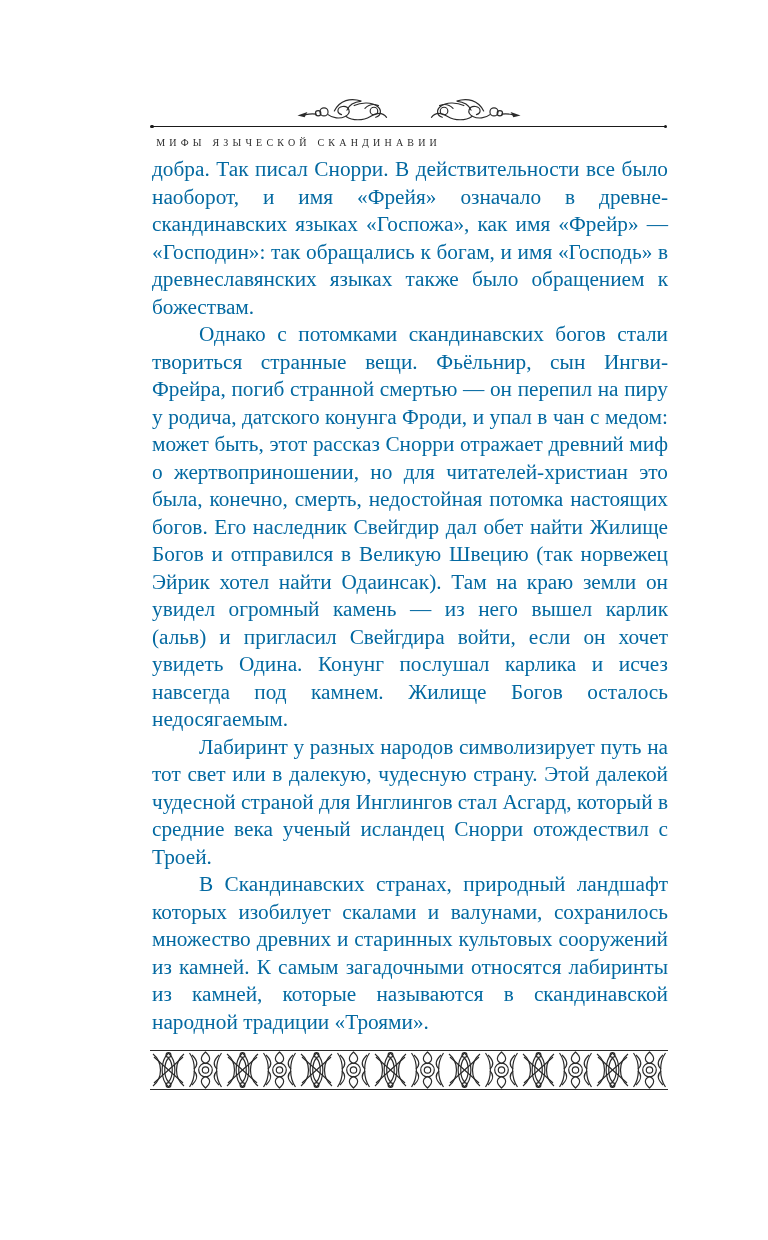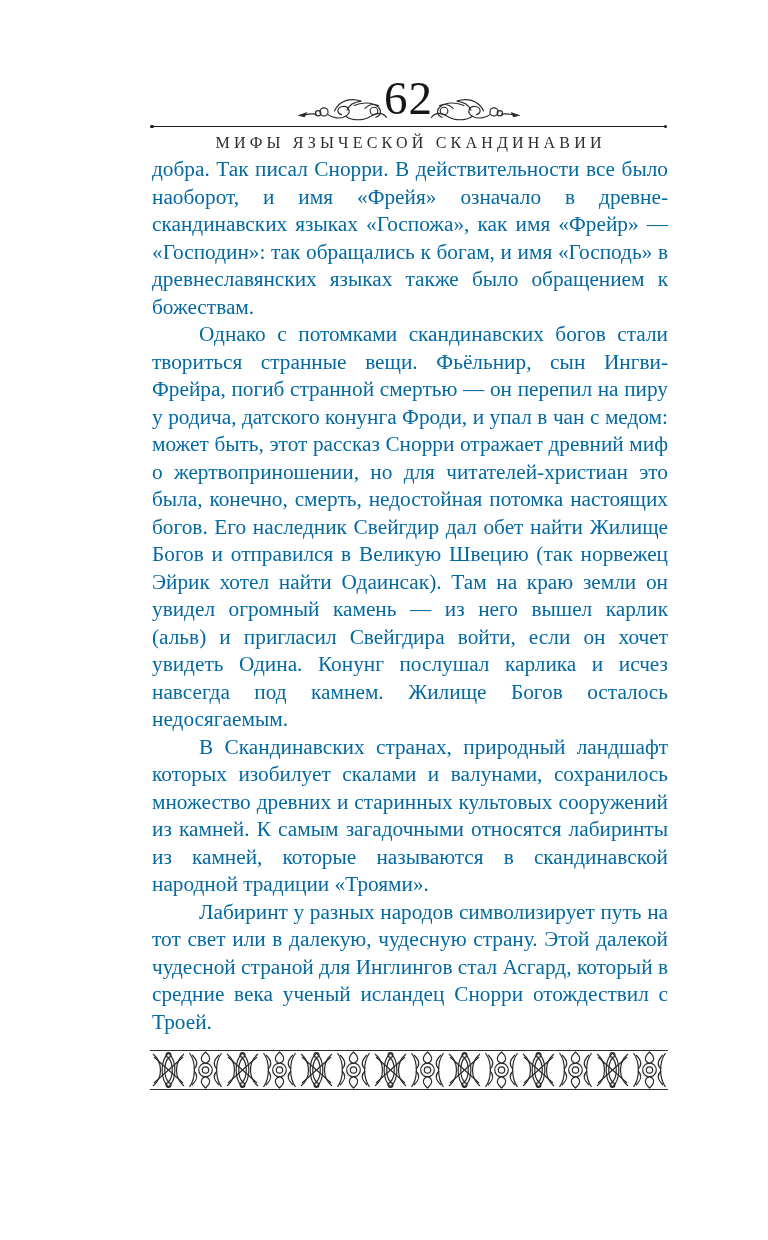--- a/index.html
+++ b/index.html
@@ -28,22 +28,21 @@
     border-top:1.5px solid #1a1a1a;
   }
   .rule::before,.rule::after{
     content:"";position:absolute;top:-2.5px;width:3.5px;height:3.5px;
     background:#1a1a1a;border-radius:50%;
   }
   .rule::before{left:-2px}
   .rule::after{right:-2px}
   .running-header{
     position:absolute;top:135px;left:152px;width:513px;
-    text-align:center;
-    font-size:16px;line-height:16px;
+    font-size:10px;line-height:16px;
     letter-spacing:4.2px;text-indent:4.2px;
     color:#2d2d2d;white-space:nowrap;
   }
 
   
   .body-text{
     position:absolute;top:156px;left:152px;width:516px;
     font-size:21.3px;line-height:27.5px;
     text-align:justify;
     color:#0369a1;
@@ -101,37 +100,36 @@
 </svg>
 
 <div class="page">
 
   <div class="flourish left">
     <svg viewBox="0 0 105 40">
         <use href="#flourish"></use>
       </svg>
   </div>
 
-  <div class="pageno">62</div>
 
   <div class="flourish right">
     <svg viewBox="0 0 105 40">
         <use href="#flourish" transform="translate(105,0) scale(-1,1)"></use>
       </svg>
   </div>
 
   <div class="rule"></div>
 
   <div class="running-header">МИФЫ ЯЗЫЧЕСКОЙ СКАНДИНАВИИ</div>
 
   <main class="body-text">
     <p>добра. Так писал Снорри. В действительности все было наоборот, и имя «Фрейя» означало в древне­скандинавских языках «Госпожа», как имя «Фрейр» — «Господин»: так обращались к богам, и имя «Господь» в древнеславянских языках также было обращением к божествам.</p>
     <p>Однако с потомками скандинавских богов ста­ли твориться странные вещи. Фьёльнир, сын Ингви-Фрейра, погиб странной смертью — он перепил на пи­ру у родича, датского конунга Фроди, и упал в чан с медом: может быть, этот рассказ Снорри отражает древний миф о жертвоприношении, но для читате­лей-христиан это была, конечно, смерть, недостойная потомка настоящих богов. Его наследник Свейгдир дал обет найти Жилище Богов и отправился в Ве­ликую Швецию (так норвежец Эйрик хотел найти Одаинсак). Там на краю земли он увидел огромный камень — из него вышел карлик (альв) и пригласил Свейгдира войти, если он хочет увидеть Одина. Ко­нунг послушал карлика и исчез навсегда под кам­нем. Жилище Богов осталось недосягаемым.</p>
+    <p>Лабиринт у разных народов символизирует путь на тот свет или в далекую, чудесную страну. Этой далекой чудесной страной для Инглингов стал Асгард, который в средние века ученый исландец Снорри отождествил с Троей.</p>
     <p>В Скандинавских странах, природный ланд­шафт которых изобилует скалами и валунами, сохра­нилось множество древних и старинных культовых сооружений из камней. К самым загадочными от­носятся лабиринты из камней, которые называются в скандинавской народной традиции «Троями».</p>
-    <p>Лабиринт у разных народов символизирует путь на тот свет или в далекую, чудесную страну. Этой далекой чудесной страной для Инглингов стал Асгард, который в средние века ученый исландец Снорри отождествил с Троей.</p>
   </main>
 
   <div class="frieze">
     <svg width="518" height="42" viewBox="0 0 518 42">
       <path d="M0,1.5 H518" stroke="#2b2b2b" stroke-width="1" fill="none"></path>
       <path d="M0,40.5 H518" stroke="#2b2b2b" stroke-width="1" fill="none"></path>
       <use href="#cellA" x="0"></use>
         <use href="#cellB" x="37"></use>
       <use href="#cellA" x="74"></use>
         <use href="#cellB" x="111"></use>

